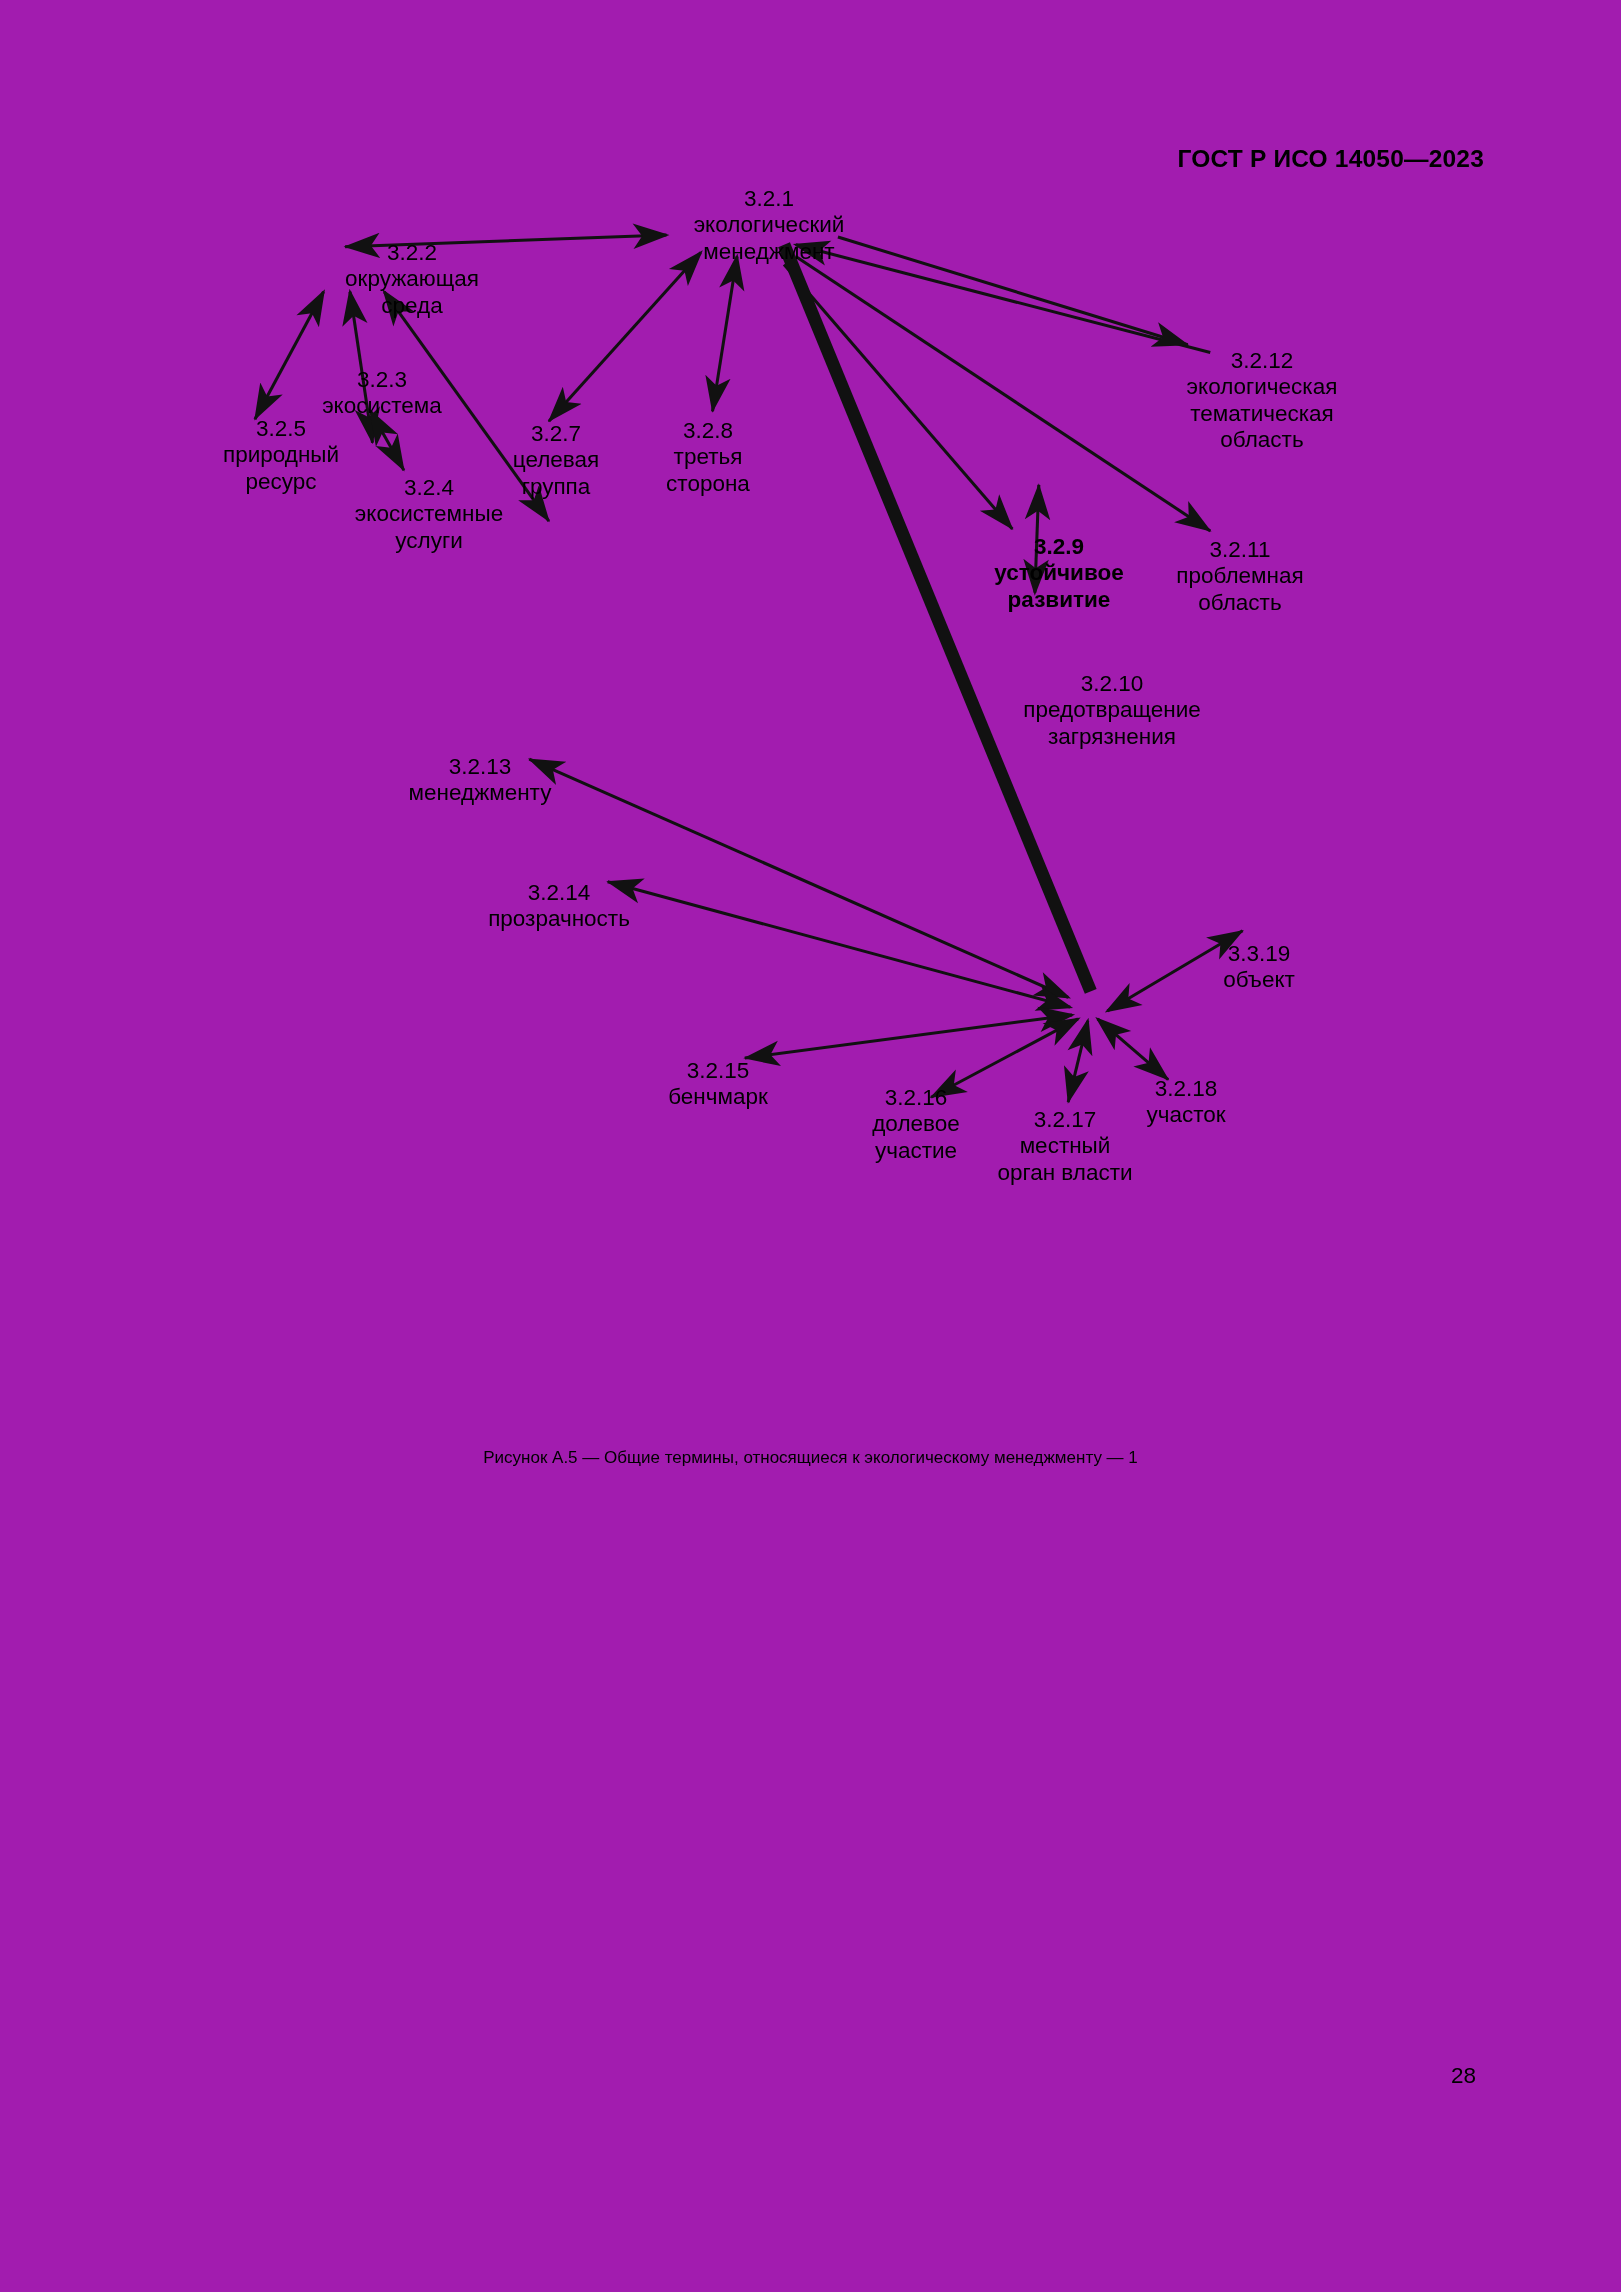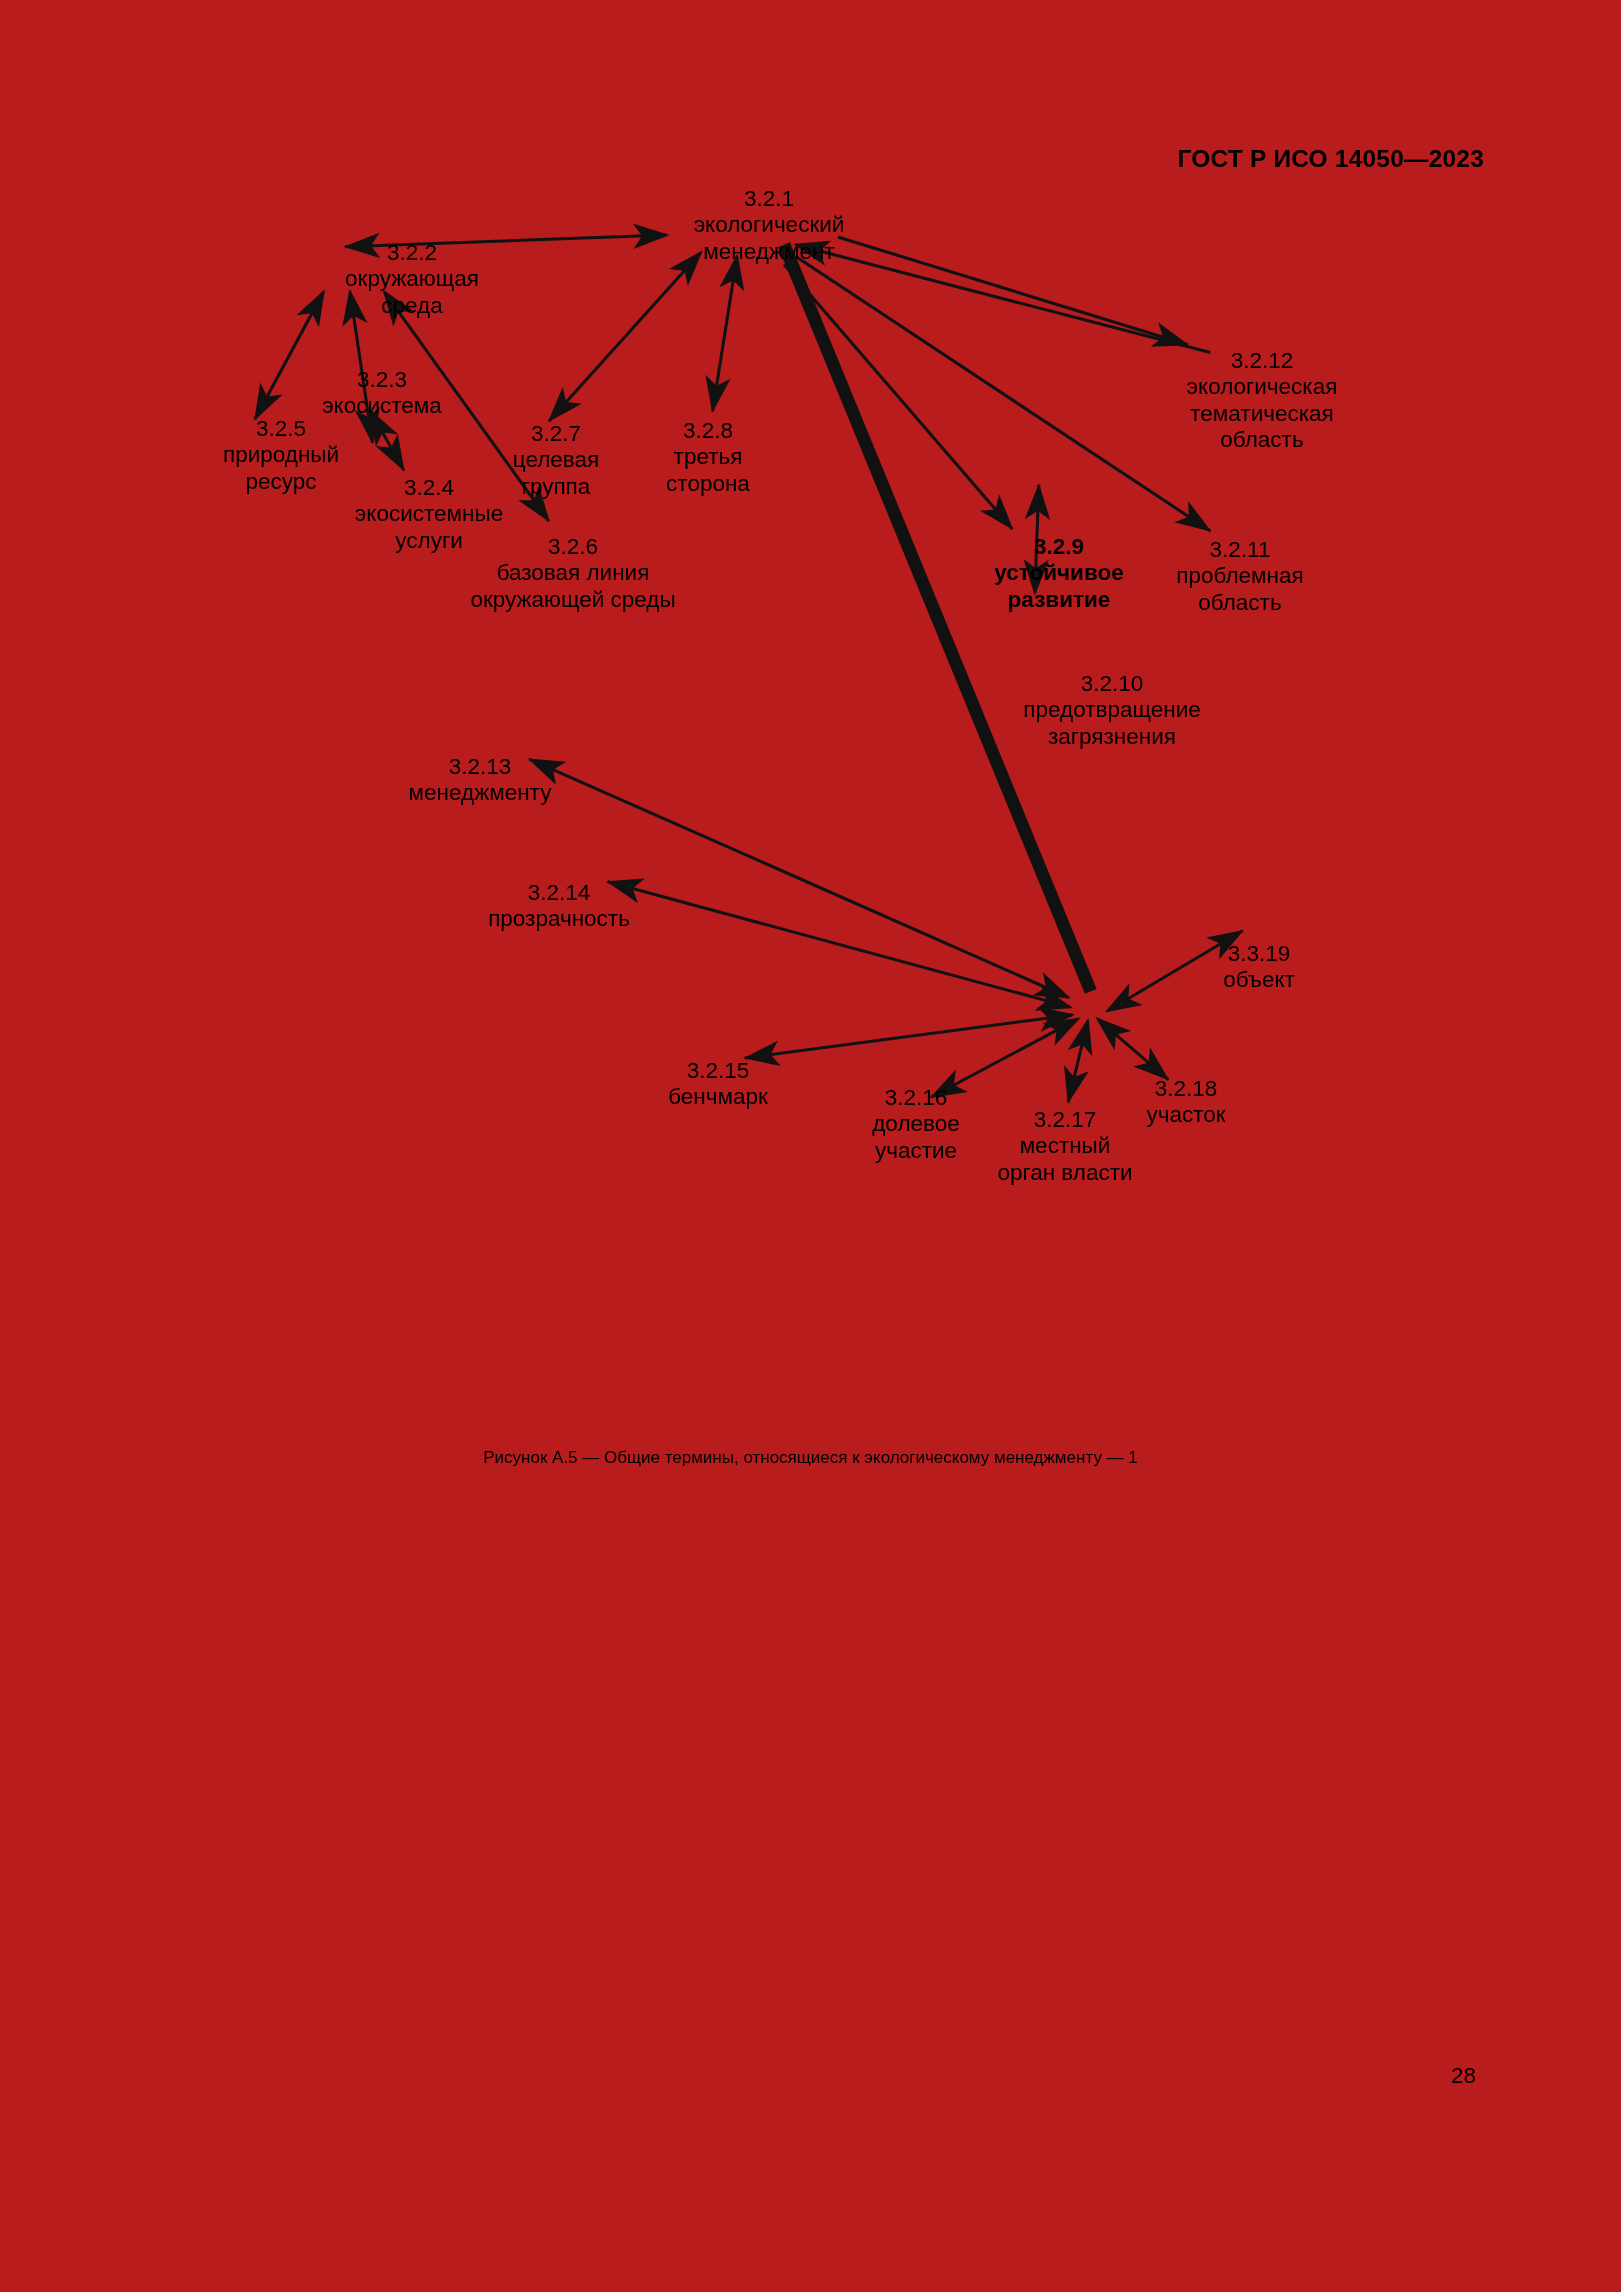--- a/index.html
+++ b/index.html
@@ -8,21 +8,21 @@
     background: #ffffff;
   }
   body {
     font-family: "Liberation Sans", sans-serif;
     color: #000000;
   }
   #page {
     position: relative;
     width: 1621px;
     height: 2293px;
-    background: #b91c1c;
+    background: #a21caf;
     overflow: hidden;
   }
   #header-title {
     position: absolute;
     right: 137px;
     top: 145px;
     font-size: 24.5px;
     font-weight: bold;
     letter-spacing: 0.2px;
     white-space: nowrap;
@@ -136,24 +136,20 @@
     <div class="node" style="left:429px; top:289px;">
       <span class="num">3.2.4</span>
       <span class="lbl">экосистемные<br>услуги</span>
     </div>
 
     <div class="node" style="left:281px; top:230px;">
       <span class="num">3.2.5</span>
       <span class="lbl">природный<br>ресурс</span>
     </div>
 
-    <div class="node" style="left:573px; top:348px;">
-      <span class="num">3.2.6</span>
-      <span class="lbl">базовая линия<br>окружающей среды</span>
-    </div>
 
     <div class="node" style="left:556px; top:235px;">
       <span class="num">3.2.7</span>
       <span class="lbl">целевая<br>группа</span>
     </div>
 
     <div class="node" style="left:708px; top:232px;">
       <span class="num">3.2.8</span>
       <span class="lbl">третья<br>сторона</span>
     </div>

